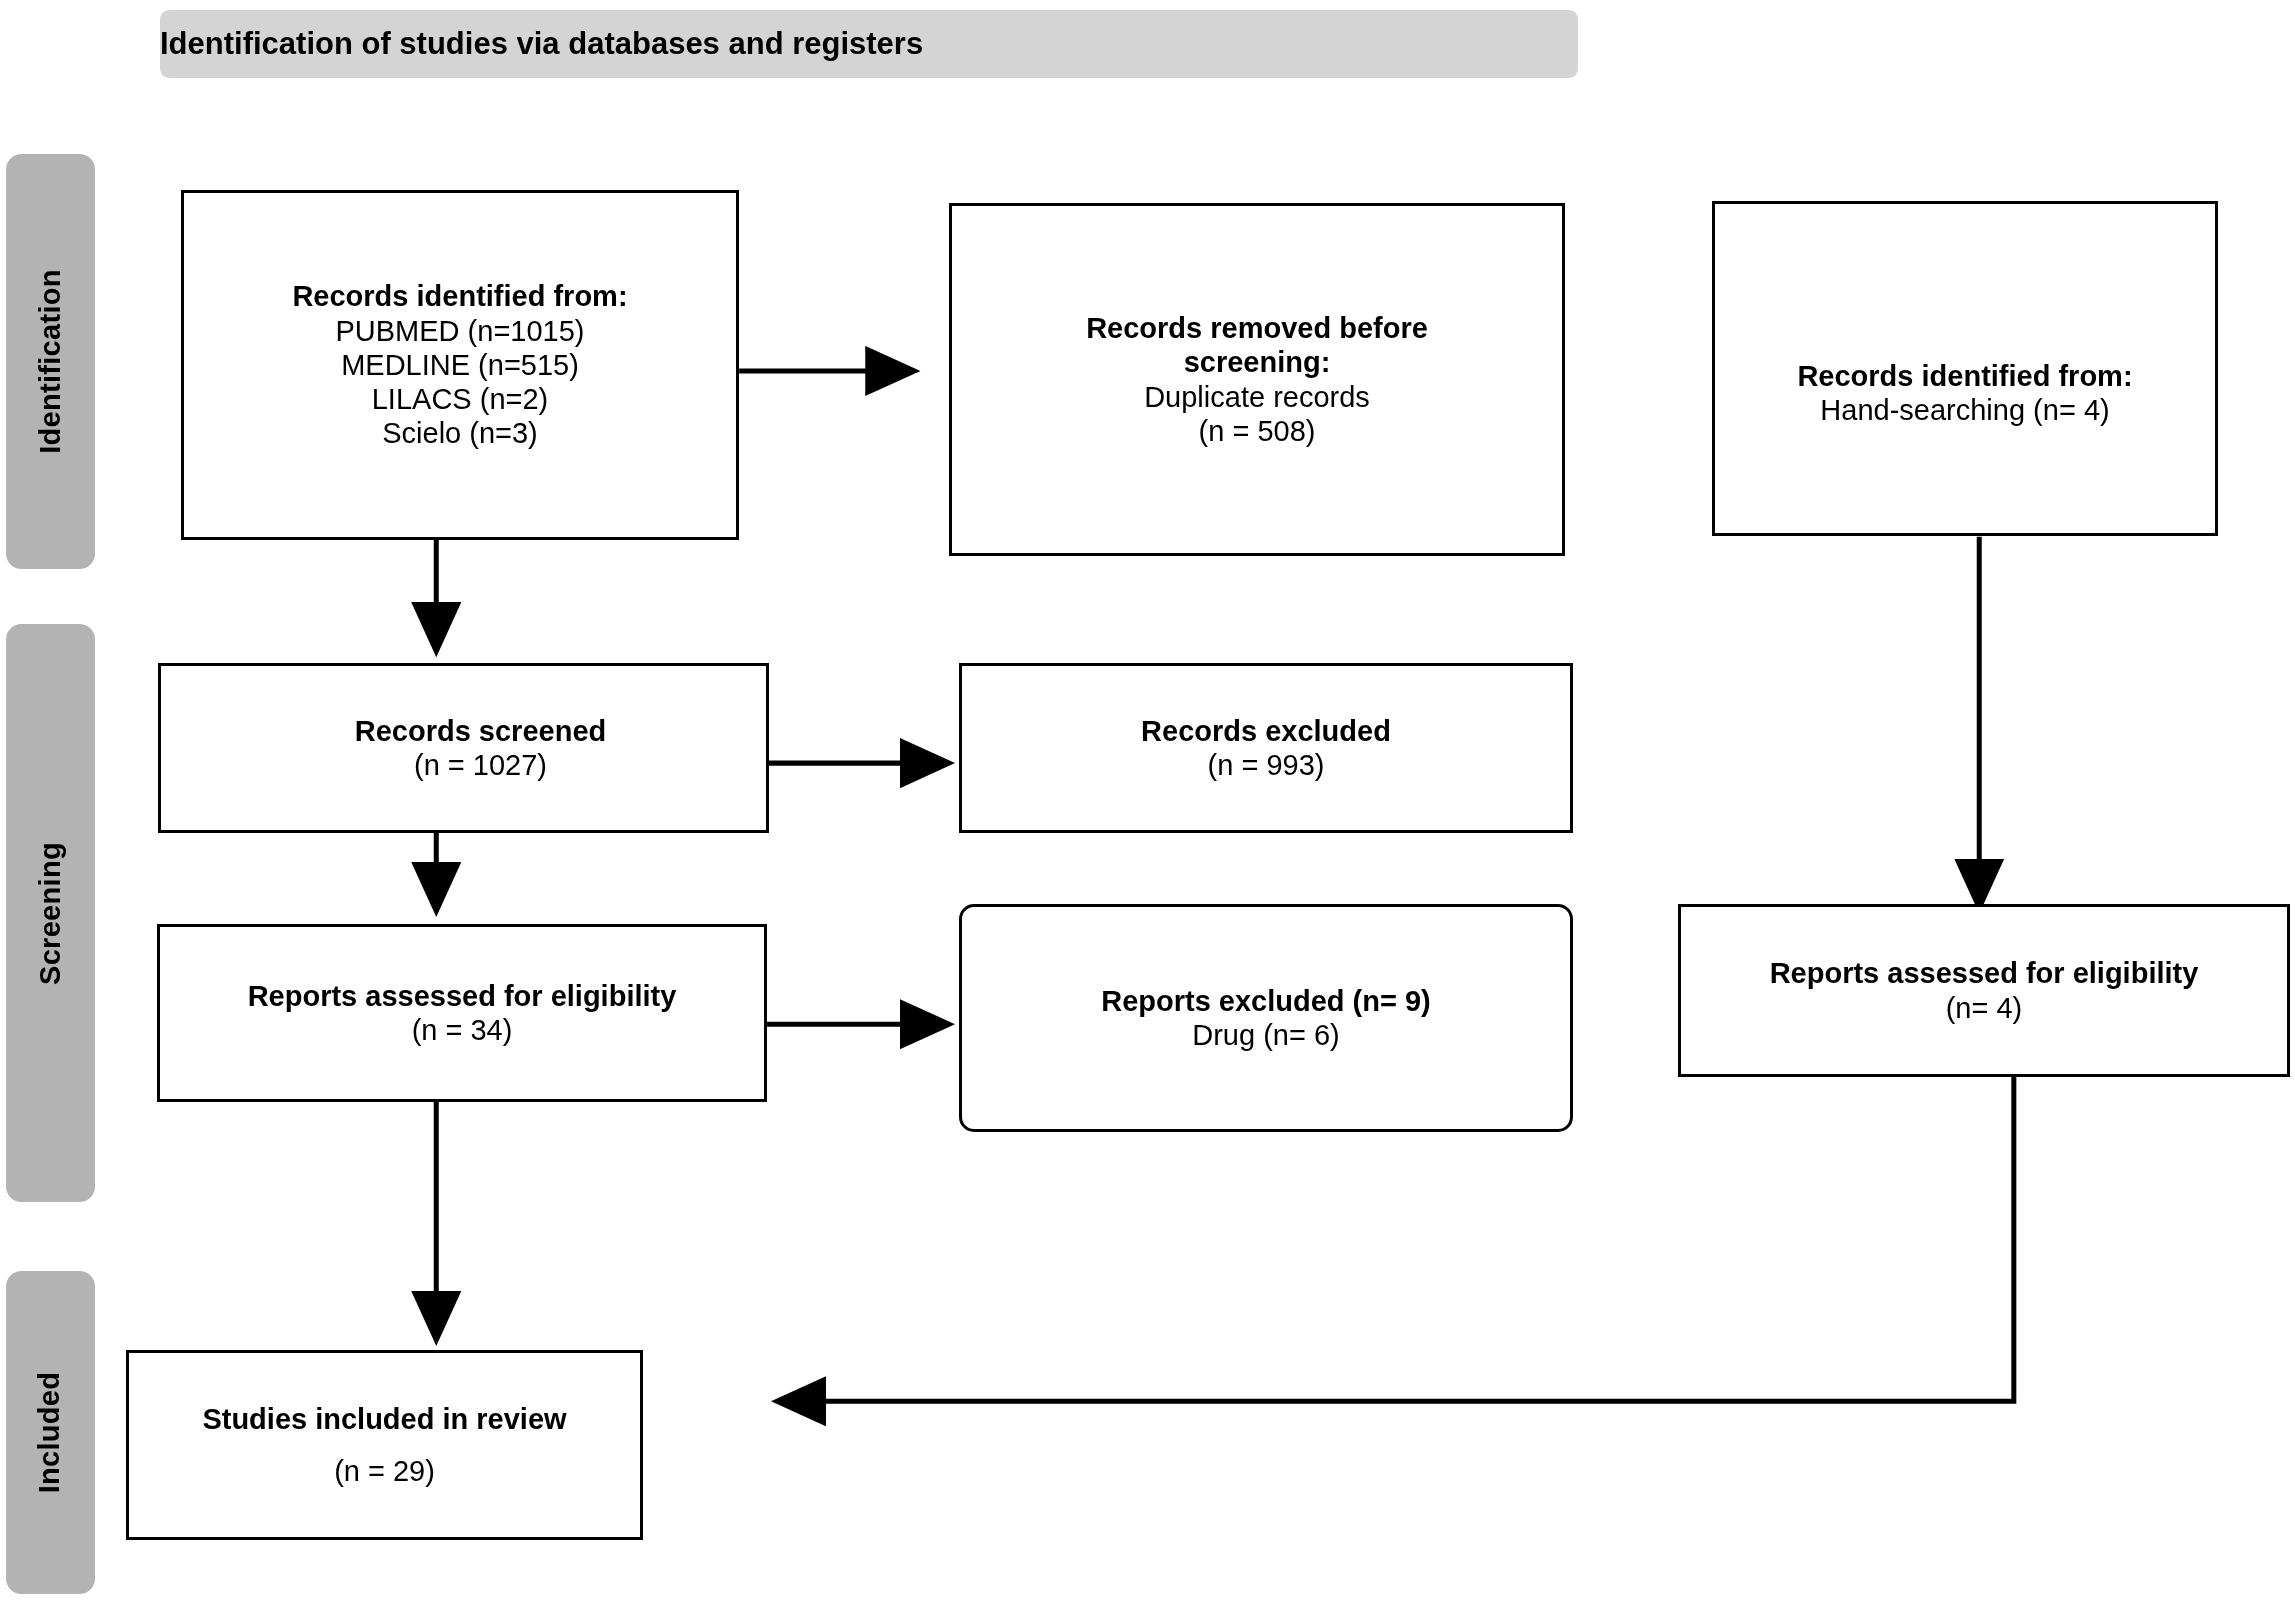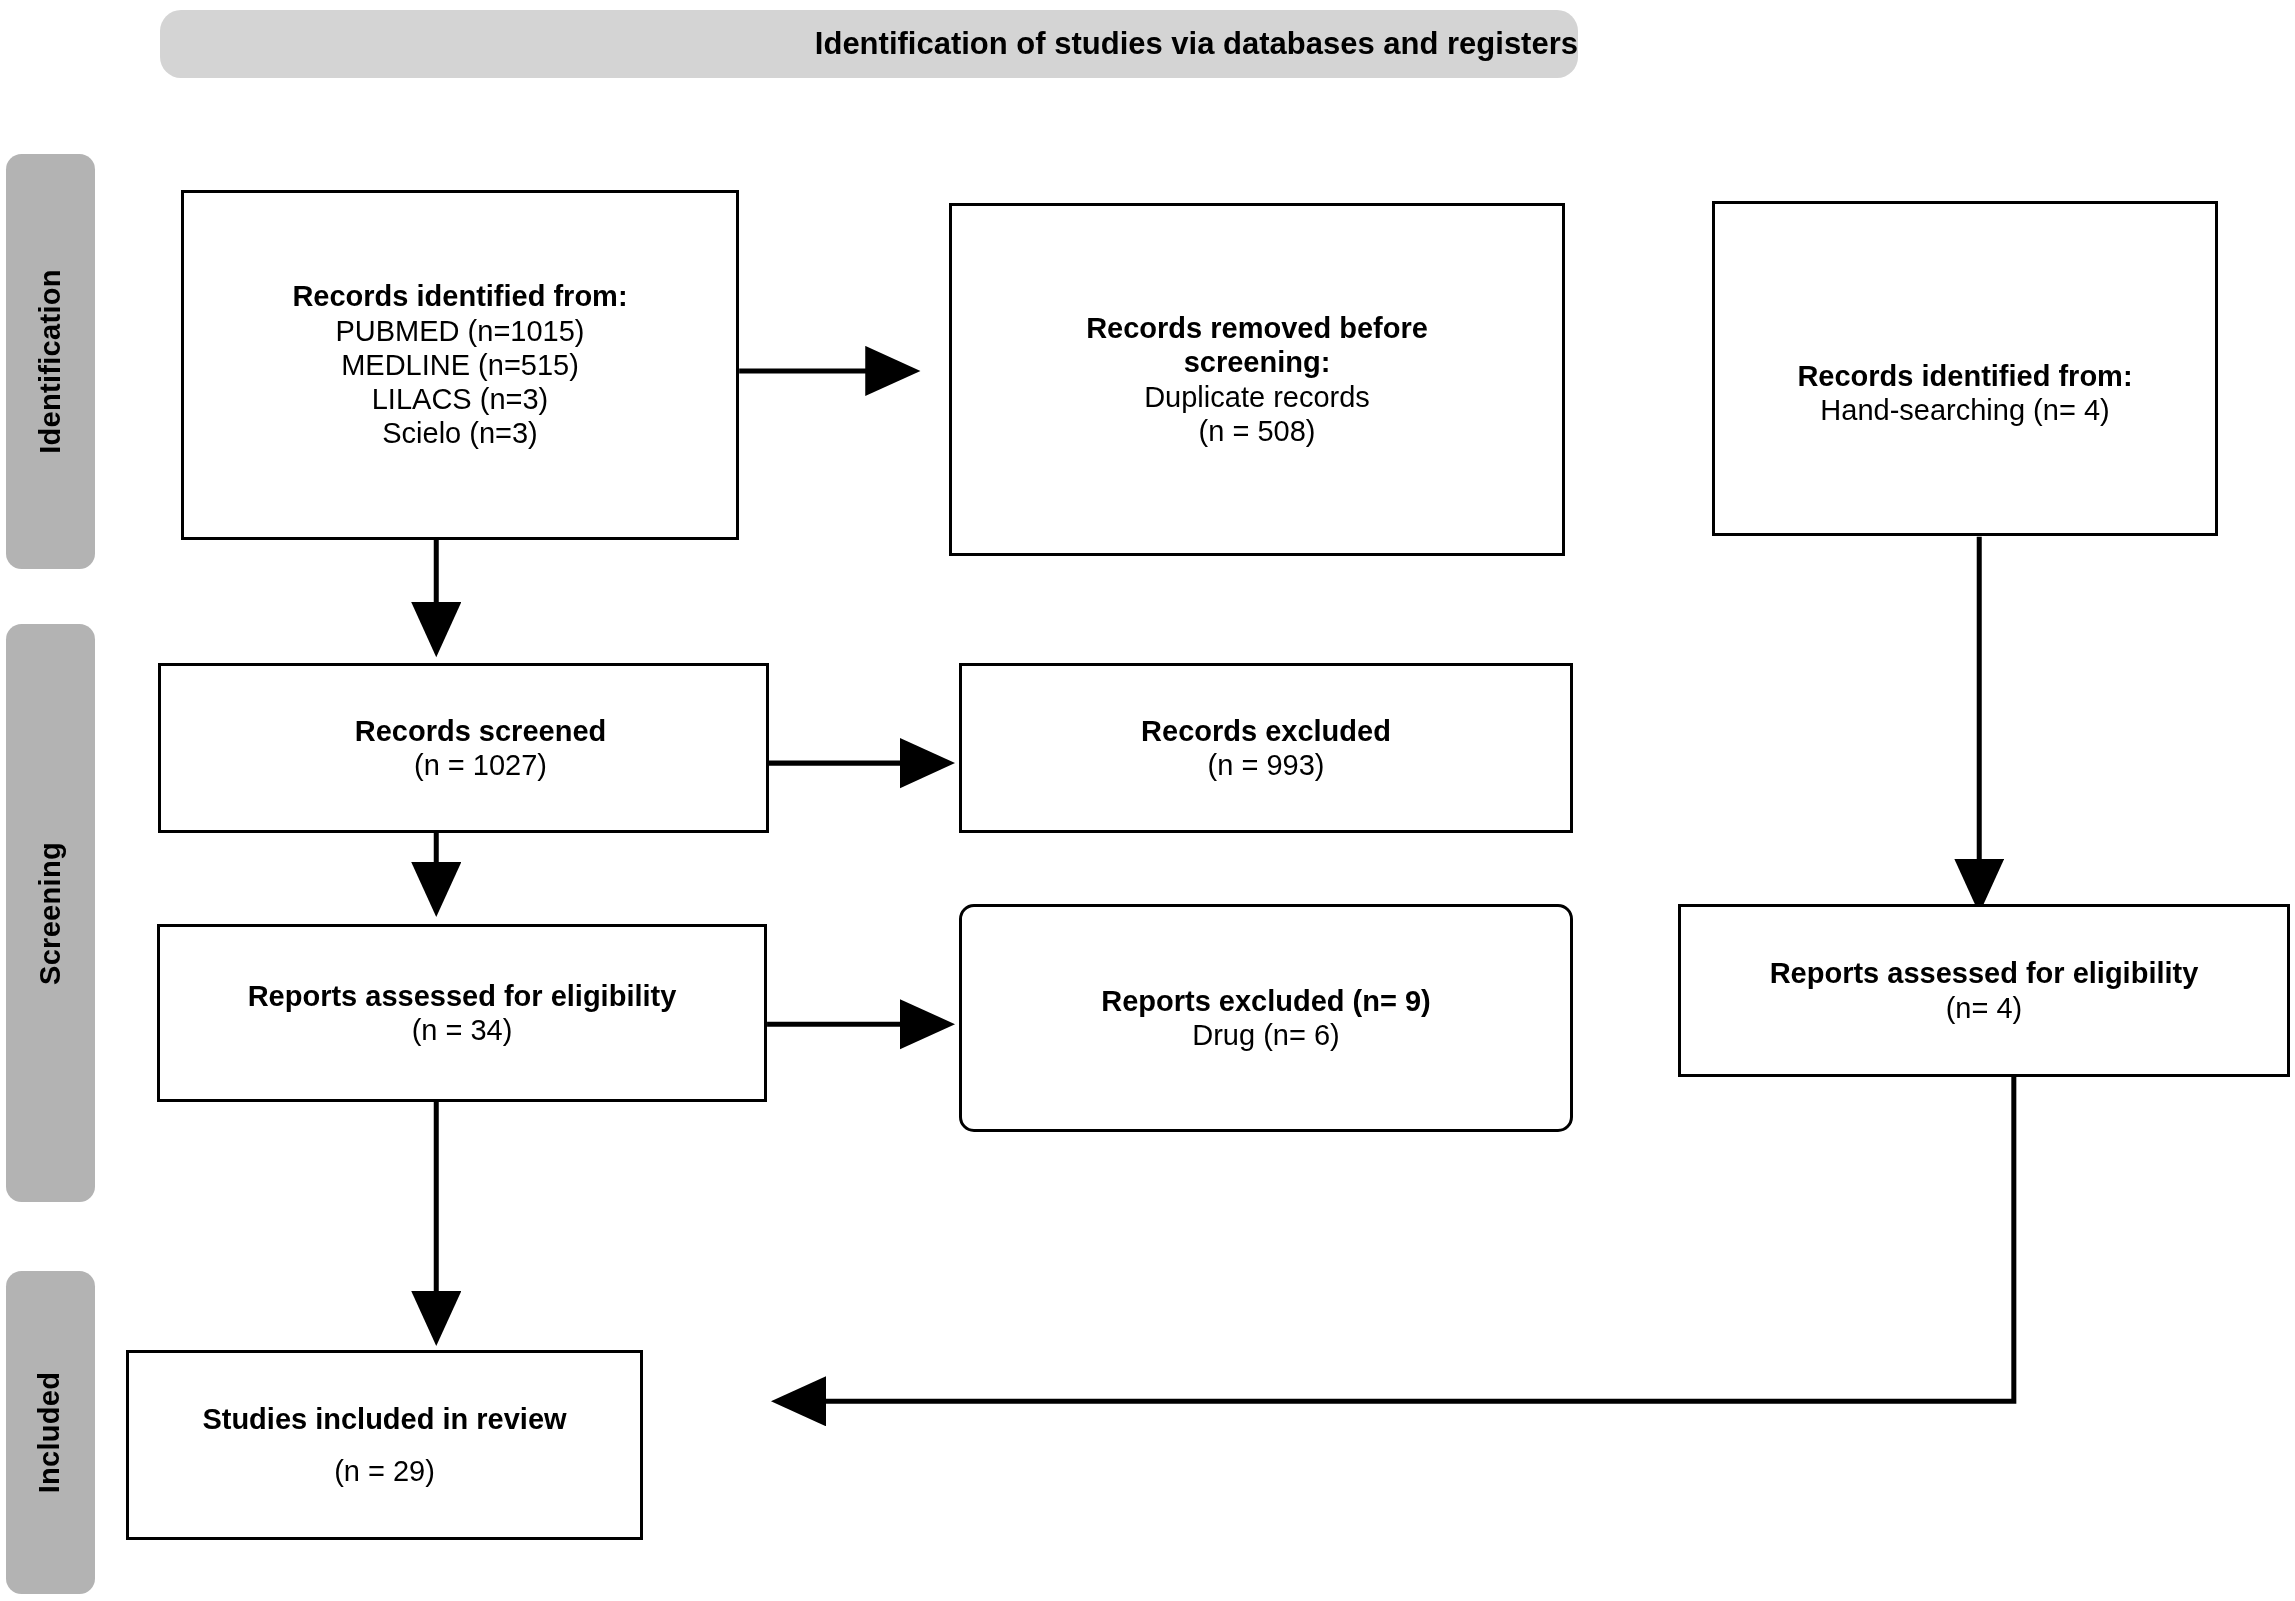--- a/index.html
+++ b/index.html
@@ -37,24 +37,24 @@
     transform: rotate(-90deg);
     white-space: nowrap;
     font-weight: bold;
     font-size: 29px;
     color: #000000;
     letter-spacing: 0.3px;
   }
   .header-banner {
     position: absolute;
     background: #d4d4d4;
-    border-radius: 21px;
+    border-radius: 9px;
     display: flex;
     align-items: center;
-    justify-content: flex-end;
+    justify-content: flex-start;
   }
   .header-banner-label {
     font-weight: bold;
     font-size: 31px;
     color: #000000;
     text-align: center;
   }
   .flow-box {
     position: absolute;
     background: #ffffff;
@@ -128,21 +128,21 @@
 
     <line x1="3548" y1="962" x2="3548" y2="1620" stroke="#000000" stroke-width="9" marker-end="url(#arrowhead-down)"></line>
 
     <polyline points="3610,1930 3610,2512 1400,2512" fill="none" stroke="#000000" stroke-width="9" marker-end="url(#arrowhead-left)"></polyline>
   </svg>
 
   <div class="flow-box" style="left:181px; top:190px; width:558px; height:350px;">
     <span class="box-line bold">Records identified from:</span>
     <span class="box-line">PUBMED (n=1015)</span>
     <span class="box-line">MEDLINE (n=515)</span>
-    <span class="box-line">LILACS (n=3)</span>
+    <span class="box-line">LILACS (n=2)</span>
     <span class="box-line">Scielo (n=3)</span>
   </div>
 
   <div class="flow-box" style="left:949px; top:203px; width:616px; height:353px;">
     <span class="box-line bold">Records removed before</span>
     <span class="box-line bold">screening:</span>
     <span class="box-line">Duplicate records</span>
     <span class="box-line">(n = 508)</span>
   </div>
 

